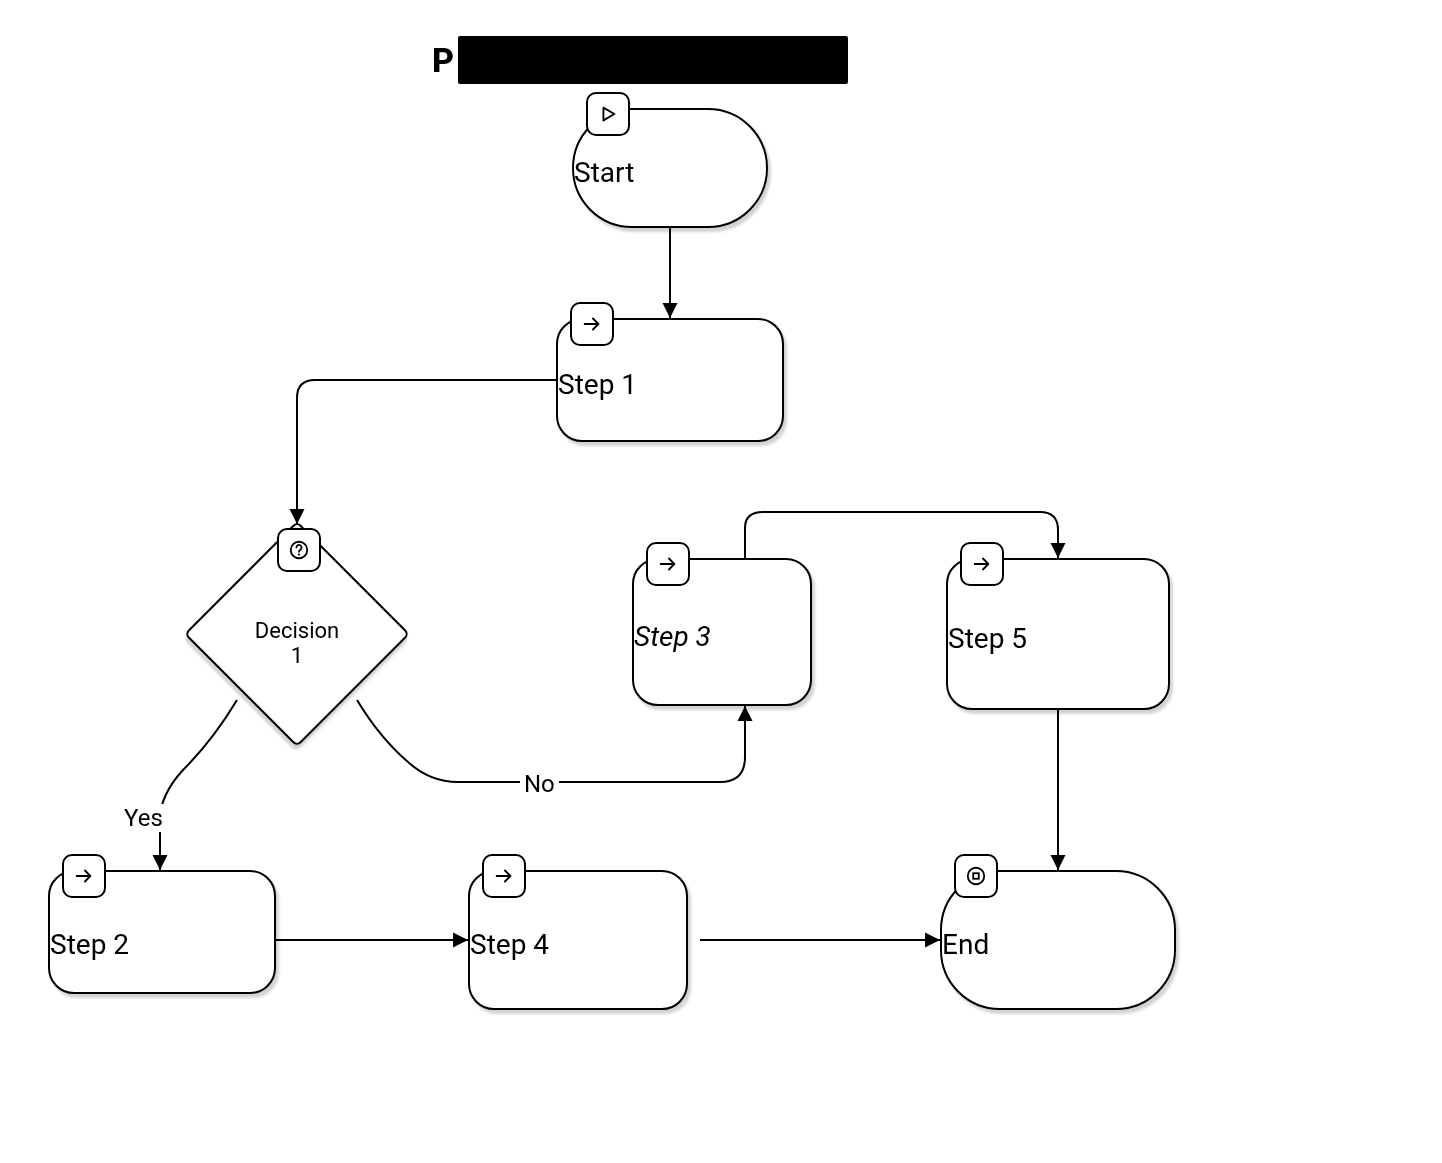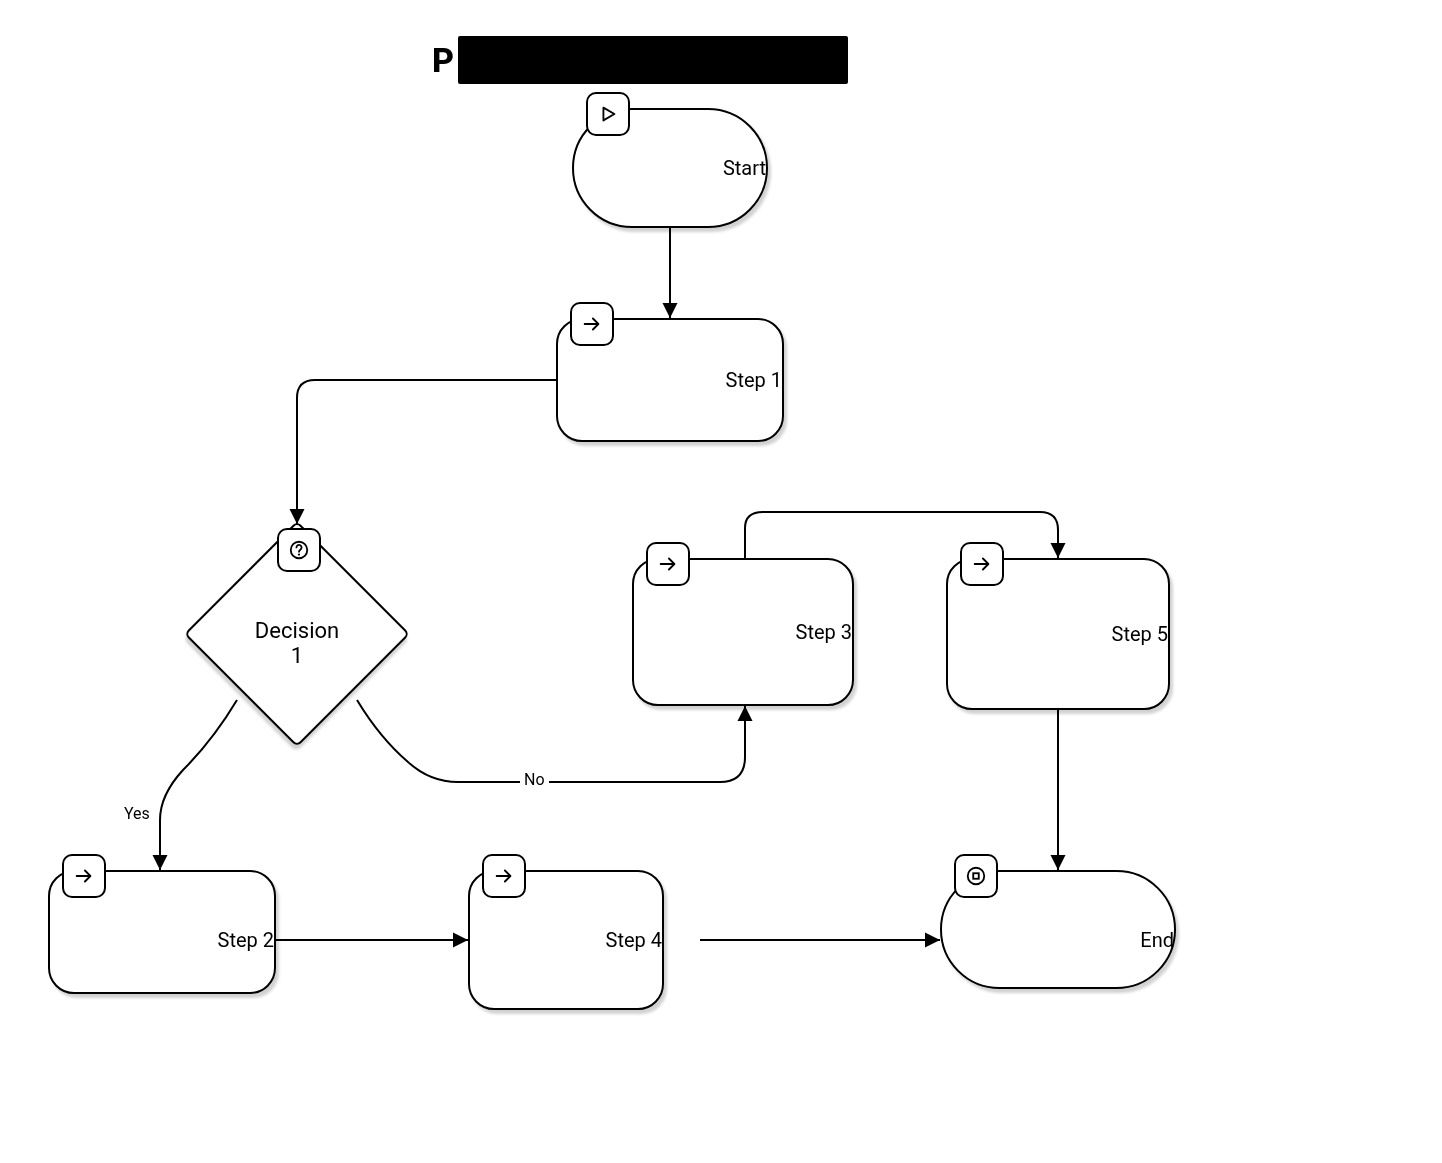--- a/index.html
+++ b/index.html
@@ -29,22 +29,22 @@
     position: absolute;
     box-sizing: border-box;
     background: #fff;
   }
   .shadow {
     box-shadow: 3px 4px 3px rgba(0,0,0,0.18);
   }
   .node .label {
     position: absolute;
     left: 0; right: 0;
-    text-align: right;
-    font-size: 20px;
+    text-align: left;
+    font-size: 28px;
   }
   .badge {
     position: absolute;
     width: 40px;
     height: 40px;
     top: -18px;
     left: 12px;
     background: #fff;
     border: 2px solid #000;
     border-radius: 10px;
@@ -88,21 +88,21 @@
   
   #edges {
     position: absolute;
     left: 0; top: 0;
     width: 1442px;
     height: 1163px;
     pointer-events: none;
   }
   .edge-label {
     position: absolute;
-    font-size: 16px;
+    font-size: 24px;
     background: #fff;
     padding: 0 4px;
   }
 </style>
 </head>
 <body>
 
 <div id="stage">
 
   <div class="title" style="left:432px; top:40px;">P</div>
@@ -176,21 +176,21 @@
       <svg viewBox="0 0 24 24">
         <circle cx="12" cy="12" r="9" fill="none" stroke="#000" stroke-width="2"></circle>
         <path d="M9.2 9.2 a2.8 2.8 0 1 1 4.3 2.4 c-1 .7-1.5 1.2-1.5 2.2" fill="none" stroke="#000" stroke-width="2" stroke-linecap="round"></path>
         <circle cx="12" cy="17" r="1.2" fill="#000"></circle>
       </svg>
     </div>
     <div class="decision-label" style="top:82px; white-space:pre-line;margin-top:12px;">Decision
 1</div>
   </div>
 
-  <div class="node process shadow" style="left:632px; top:558px; width:222px; height:148px;">
+  <div class="node process shadow" style="left:632px; top:558px; width:180px; height:148px;font-style:italic;">
     <div class="badge">
       <svg viewBox="0 0 24 24">
           <path d="M4 12 H18 M13 6 L19 12 L13 18" fill="none" stroke="#000" stroke-width="2" stroke-linecap="round" stroke-linejoin="round"></path>
         </svg>
     </div>
     <div class="label" style="top:60px;">Step 3</div>
   </div>
 
   <div class="node process shadow" style="left:946px; top:558px; width:224px; height:152px;">
     <div class="badge">
@@ -203,30 +203,30 @@
 
   <div class="node process shadow" style="left:48px; top:870px; width:228px; height:124px;">
     <div class="badge">
       <svg viewBox="0 0 24 24">
           <path d="M4 12 H18 M13 6 L19 12 L13 18" fill="none" stroke="#000" stroke-width="2" stroke-linecap="round" stroke-linejoin="round"></path>
         </svg>
     </div>
     <div class="label" style="top:56px;">Step 2</div>
   </div>
 
-  <div class="node process shadow" style="left:468px; top:870px; width:196px; height:140px;">
+  <div class="node process shadow" style="left:468px; top:870px; width:220px; height:140px;">
     <div class="badge">
       <svg viewBox="0 0 24 24">
           <path d="M4 12 H18 M13 6 L19 12 L13 18" fill="none" stroke="#000" stroke-width="2" stroke-linecap="round" stroke-linejoin="round"></path>
         </svg>
     </div>
     <div class="label" style="top:56px;">Step 4</div>
   </div>
 
-  <div class="node terminator shadow" style="left:940px; top:870px; width:236px; height:119px;">
+  <div class="node terminator shadow" style="left:940px; top:870px; width:236px; height:140px;">
     <div class="badge">
       <svg viewBox="0 0 24 24">
         <circle cx="12" cy="12" r="9" fill="none" stroke="#000" stroke-width="2"></circle>
         <rect x="9" y="9" width="6" height="6" fill="none" stroke="#000" stroke-width="2"></rect>
       </svg>
     </div>
     <div class="label" style="top:56px;">End</div>
   </div>
 
 </div>

